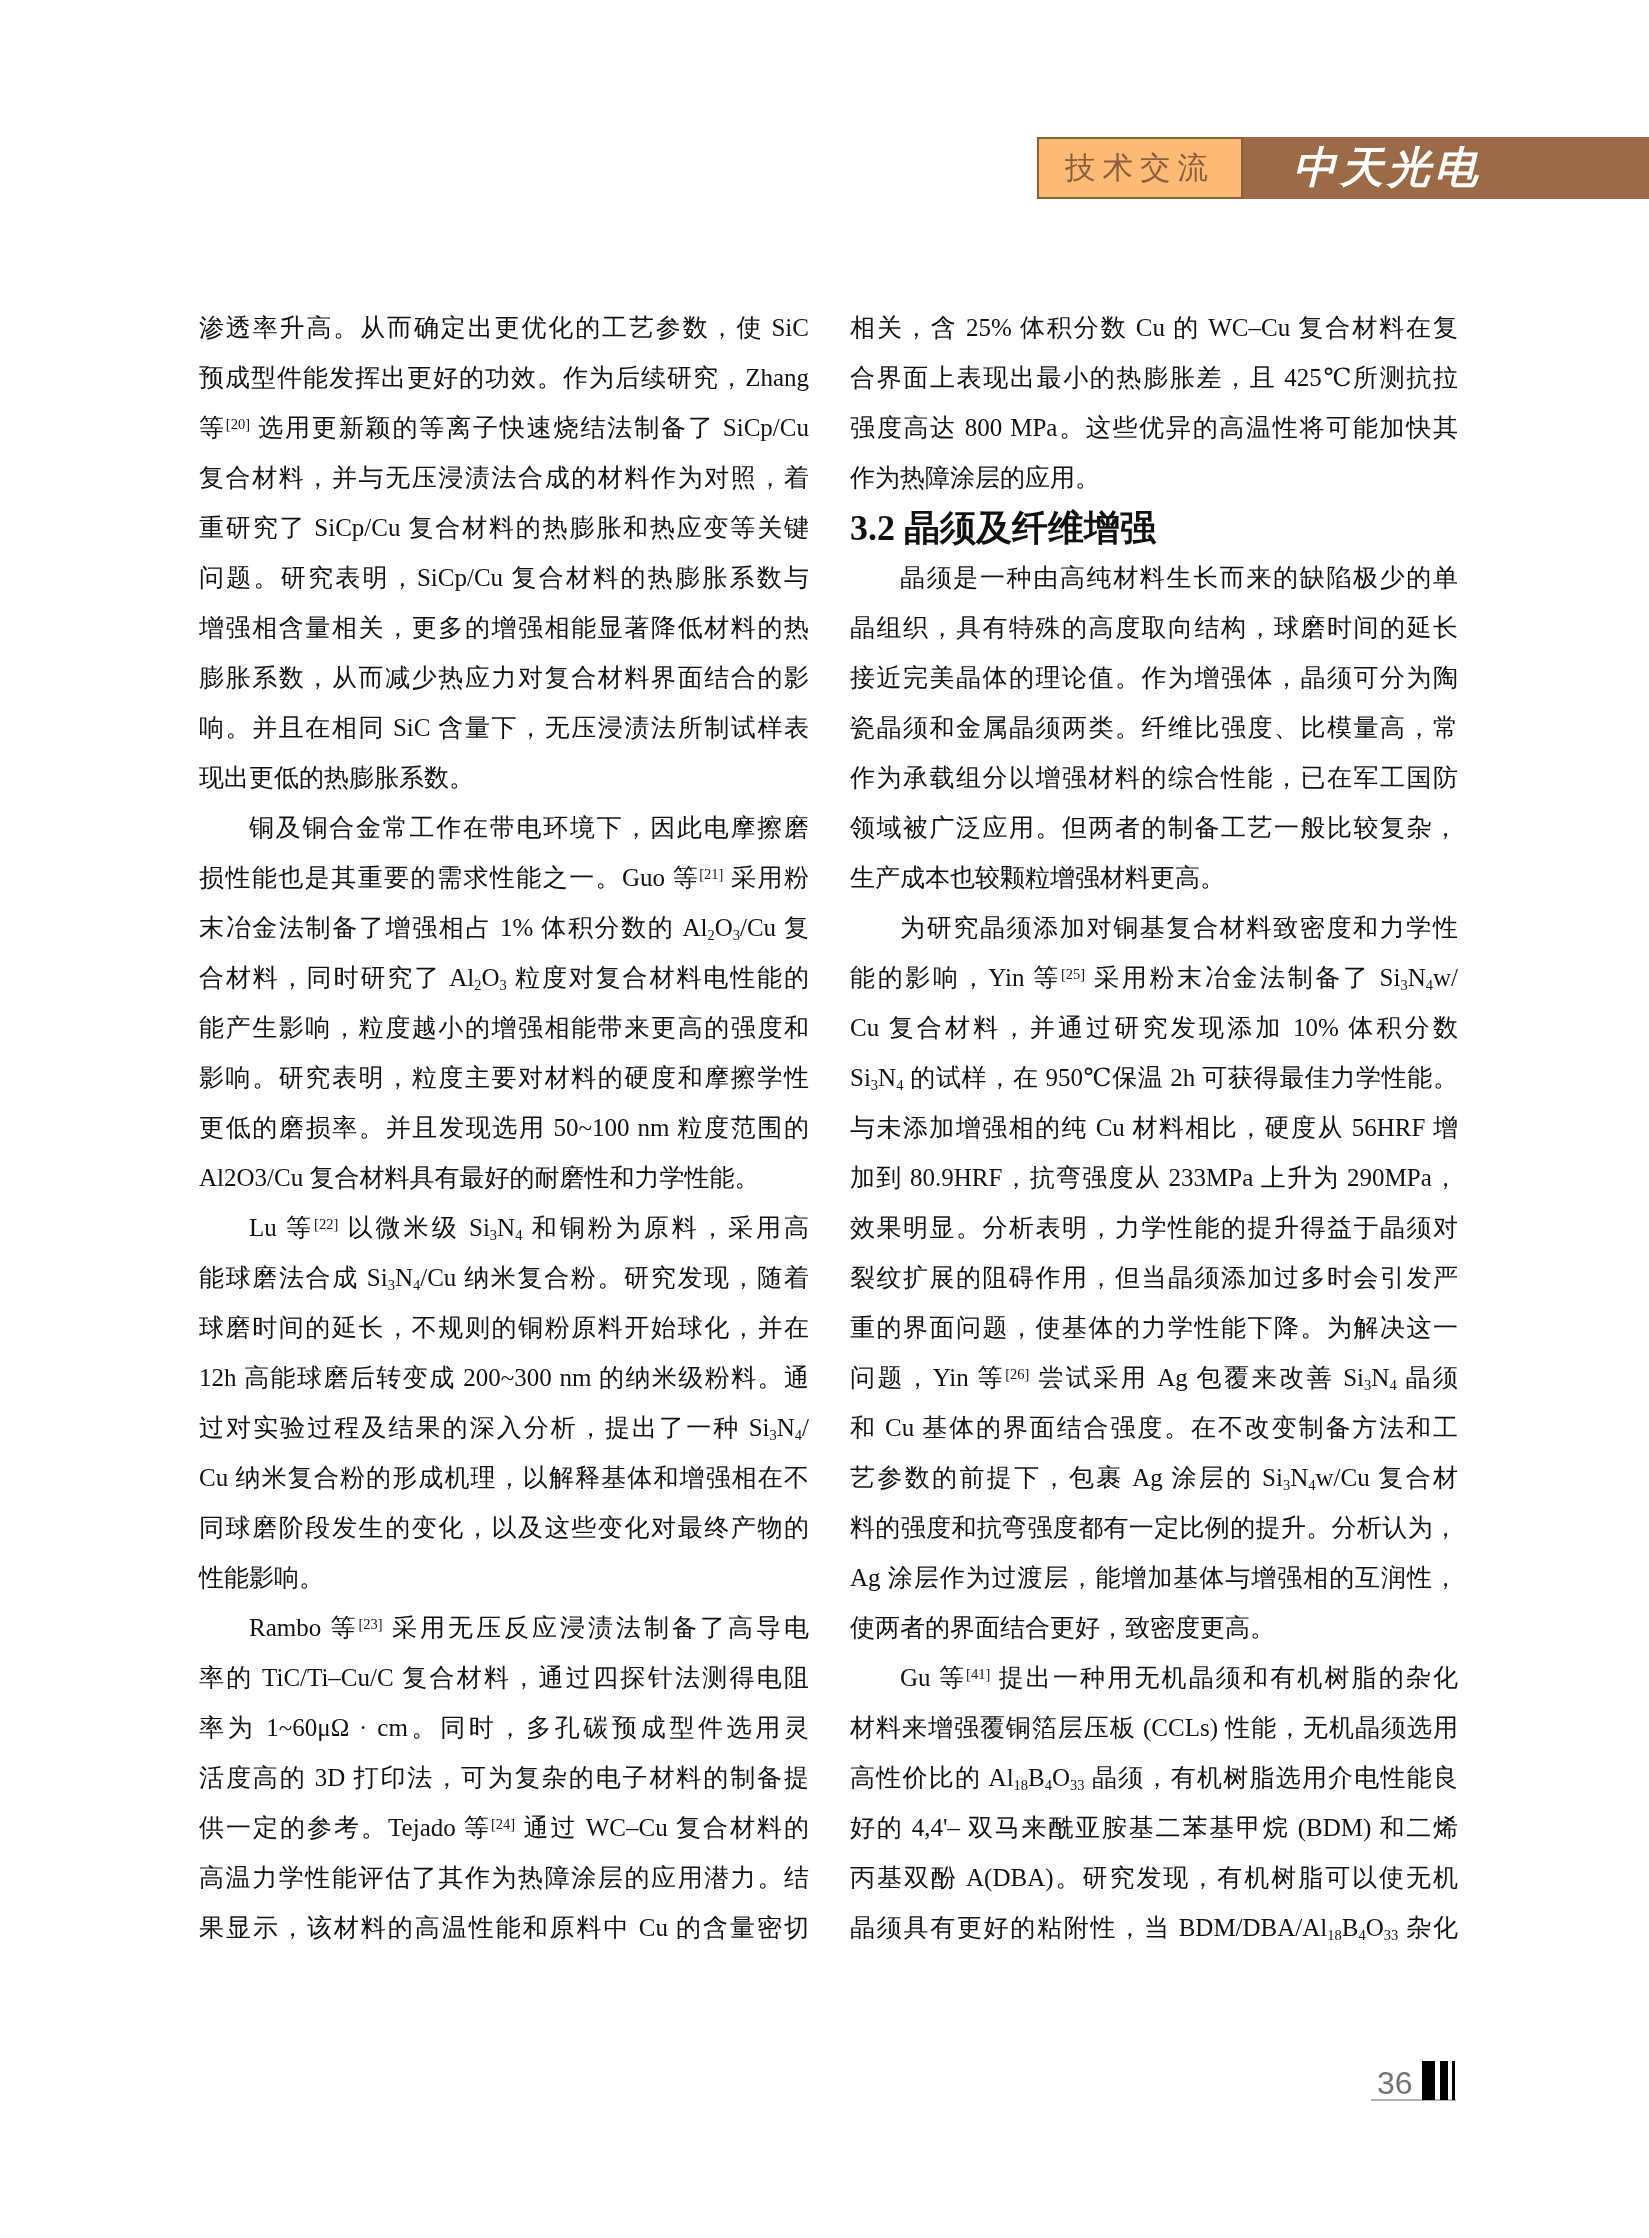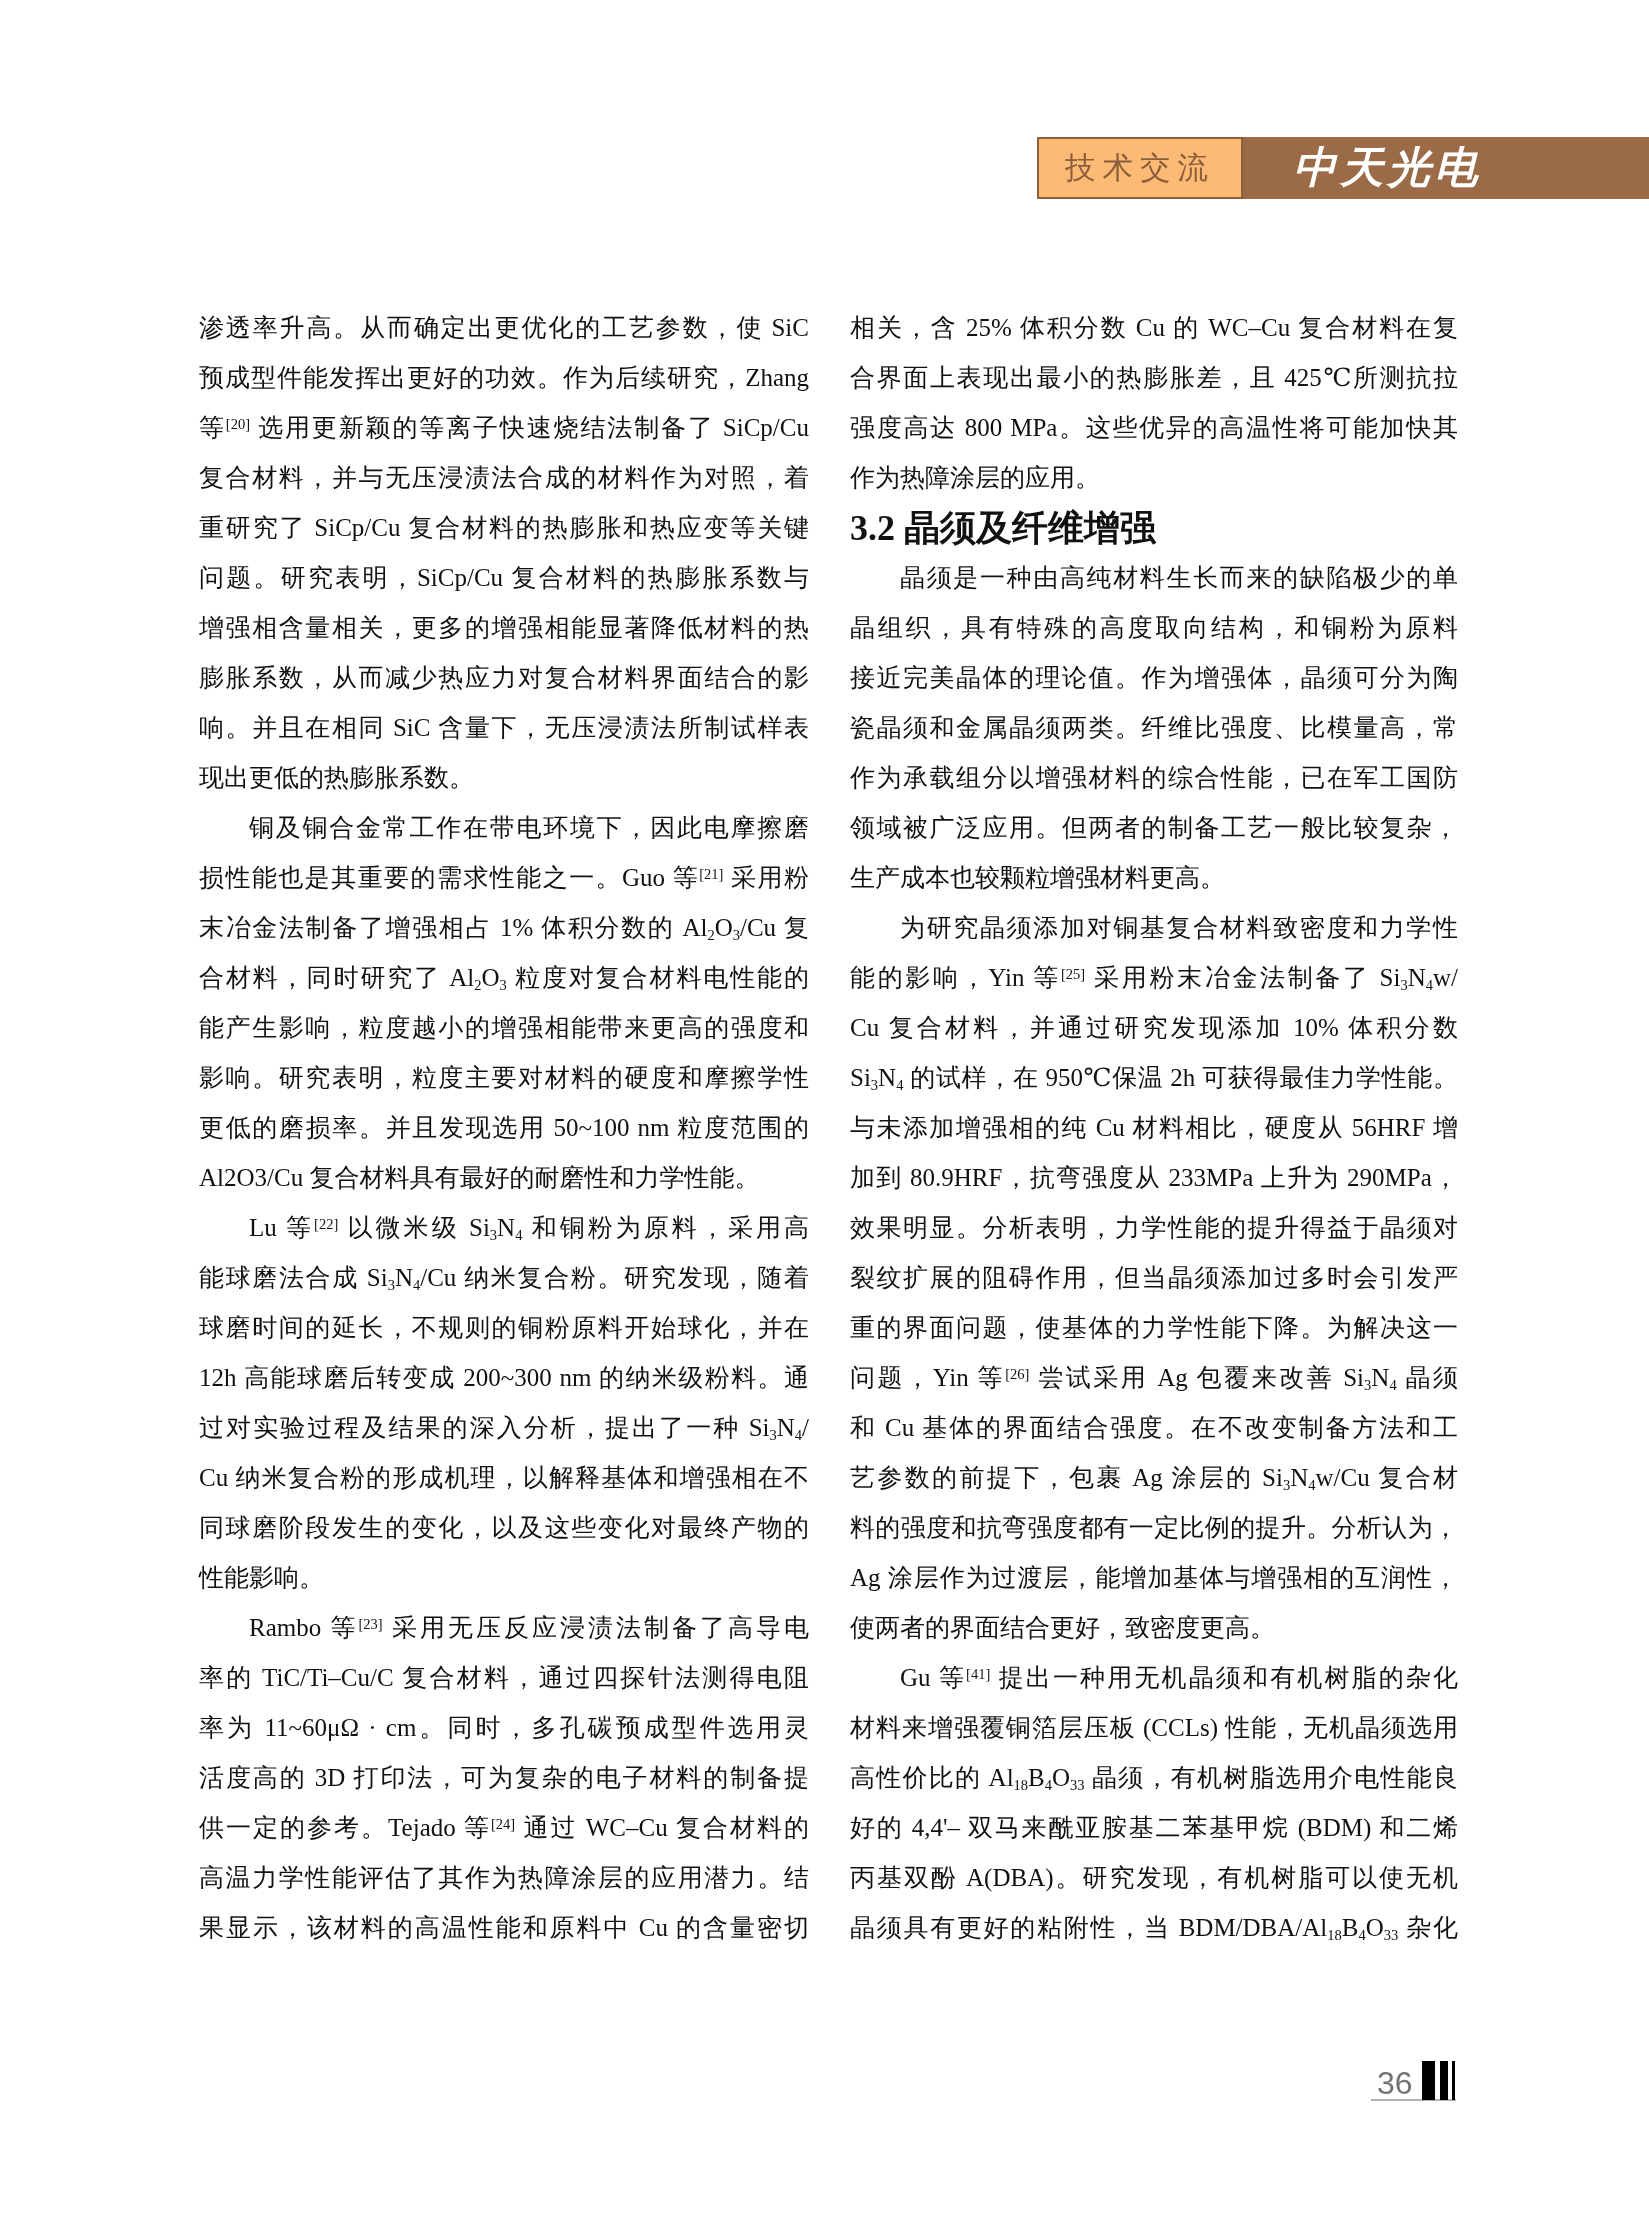--- a/index.html
+++ b/index.html
@@ -72,35 +72,35 @@
       <div class="line indent">Lu 等<sup>[22]</sup> 以微米级 Si<sub>3</sub>N<sub>4</sub> 和铜粉为原料，采用高</div>
       <div class="line">能球磨法合成 Si<sub>3</sub>N<sub>4</sub>/Cu 纳米复合粉。研究发现，随着</div>
       <div class="line">球磨时间的延长，不规则的铜粉原料开始球化，并在</div>
       <div class="line">12h 高能球磨后转变成 200~300 nm 的纳米级粉料。通</div>
       <div class="line">过对实验过程及结果的深入分析，提出了一种 Si<sub>3</sub>N<sub>4</sub>/</div>
       <div class="line">Cu 纳米复合粉的形成机理，以解释基体和增强相在不</div>
       <div class="line">同球磨阶段发生的变化，以及这些变化对最终产物的</div>
       <div class="line short">性能影响。</div>
       <div class="line indent">Rambo 等<sup>[23]</sup> 采用无压反应浸渍法制备了高导电</div>
       <div class="line">率的 TiC/Ti–Cu/C 复合材料，通过四探针法测得电阻</div>
-      <div class="line">率为 11~60μΩ · cm。同时，多孔碳预成型件选用灵</div>
+      <div class="line">率为 1~60μΩ · cm。同时，多孔碳预成型件选用灵</div>
       <div class="line">活度高的 3D 打印法，可为复杂的电子材料的制备提</div>
       <div class="line">供一定的参考。Tejado 等<sup>[24]</sup> 通过 WC–Cu 复合材料的</div>
       <div class="line">高温力学性能评估了其作为热障涂层的应用潜力。结</div>
       <div class="line">果显示，该材料的高温性能和原料中 Cu 的含量密切</div>
     </div>
 
   <div class="col col-right">
       <div class="line">相关，含 25% 体积分数 Cu 的 WC–Cu 复合材料在复</div>
       <div class="line">合界面上表现出最小的热膨胀差，且 425℃所测抗拉</div>
       <div class="line">强度高达 800 MPa。这些优异的高温性将可能加快其</div>
       <div class="line short">作为热障涂层的应用。</div>
       <div class="line short heading">3.2 晶须及纤维增强</div>
       <div class="line indent">晶须是一种由高纯材料生长而来的缺陷极少的单</div>
-      <div class="line">晶组织，具有特殊的高度取向结构，和铜粉为原料</div>
+      <div class="line">晶组织，具有特殊的高度取向结构，球磨时间的延长</div>
       <div class="line">接近完美晶体的理论值。作为增强体，晶须可分为陶</div>
       <div class="line">瓷晶须和金属晶须两类。纤维比强度、比模量高，常</div>
       <div class="line">作为承载组分以增强材料的综合性能，已在军工国防</div>
       <div class="line">领域被广泛应用。但两者的制备工艺一般比较复杂，</div>
       <div class="line short">生产成本也较颗粒增强材料更高。</div>
       <div class="line indent">为研究晶须添加对铜基复合材料致密度和力学性</div>
       <div class="line">能的影响，Yin 等<sup>[25]</sup> 采用粉末冶金法制备了 Si<sub>3</sub>N<sub>4</sub>w/</div>
       <div class="line">Cu 复合材料，并通过研究发现添加 10% 体积分数</div>
       <div class="line">Si<sub>3</sub>N<sub>4</sub> 的试样，在 950℃保温 2h 可获得最佳力学性能。</div>
       <div class="line">与未添加增强相的纯 Cu 材料相比，硬度从 56HRF 增</div>

